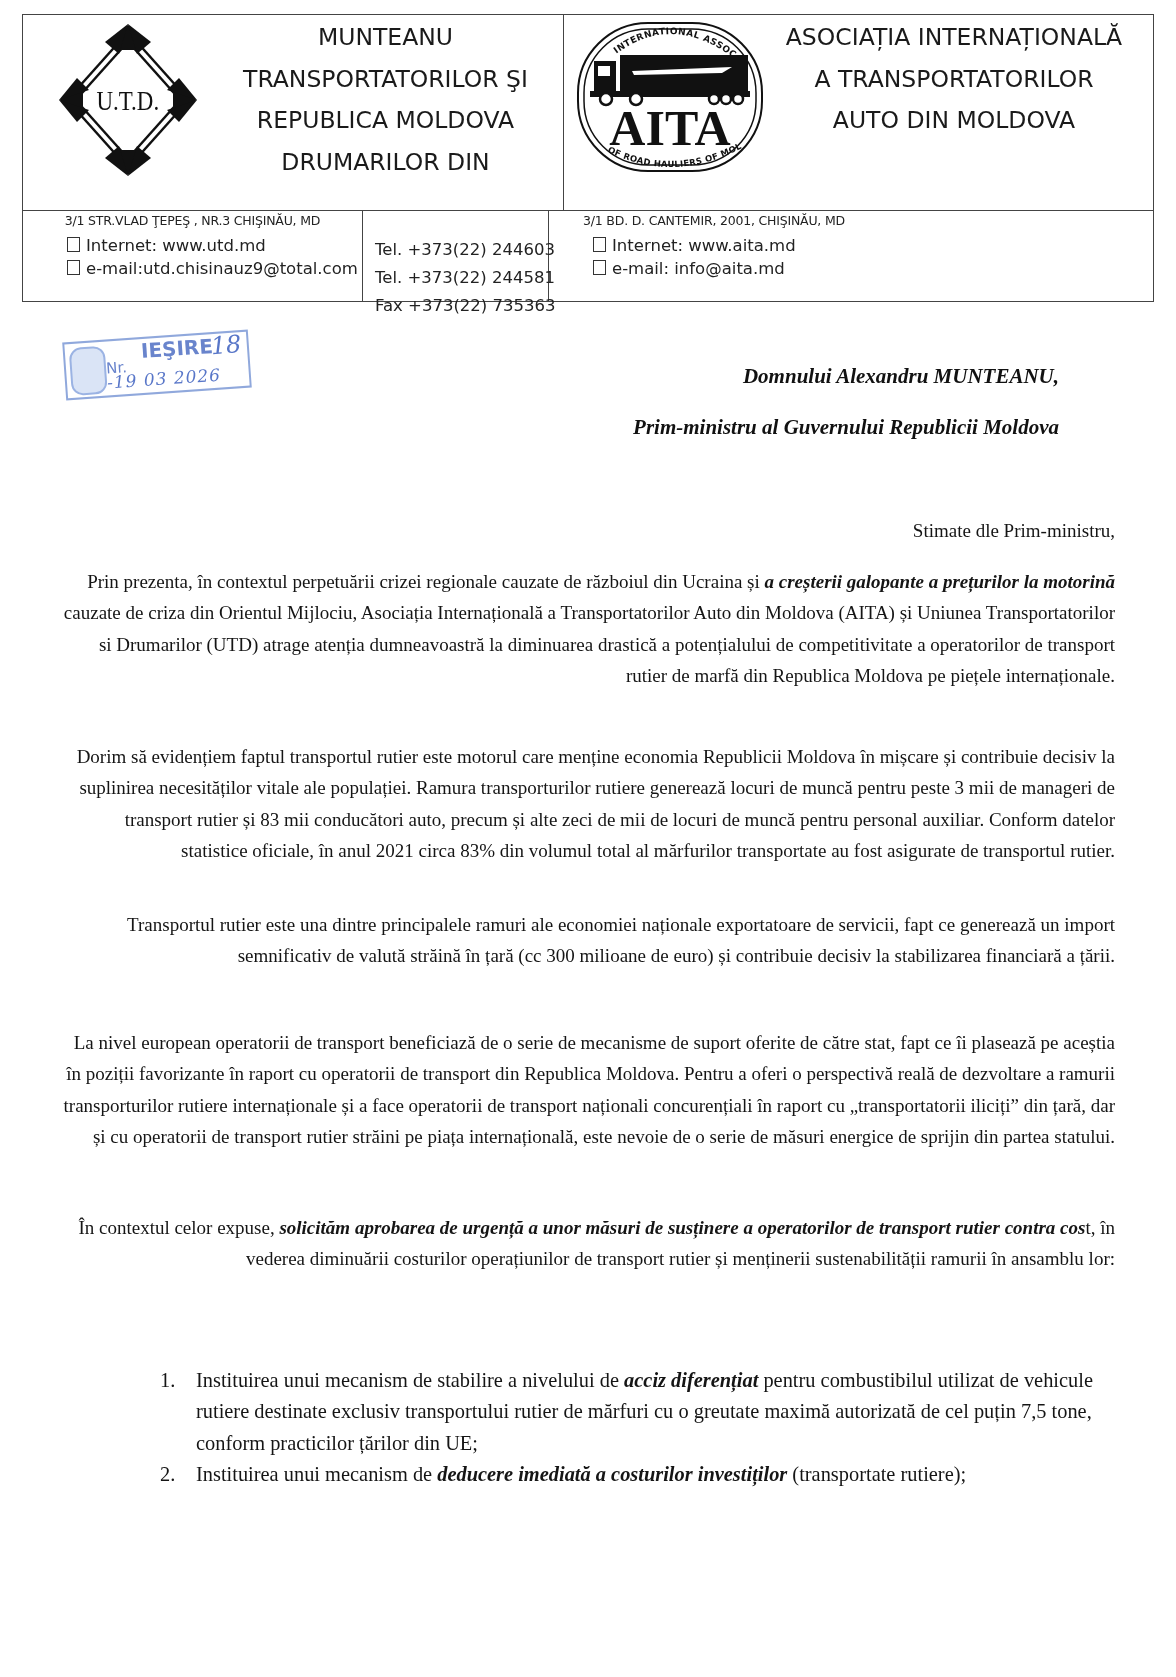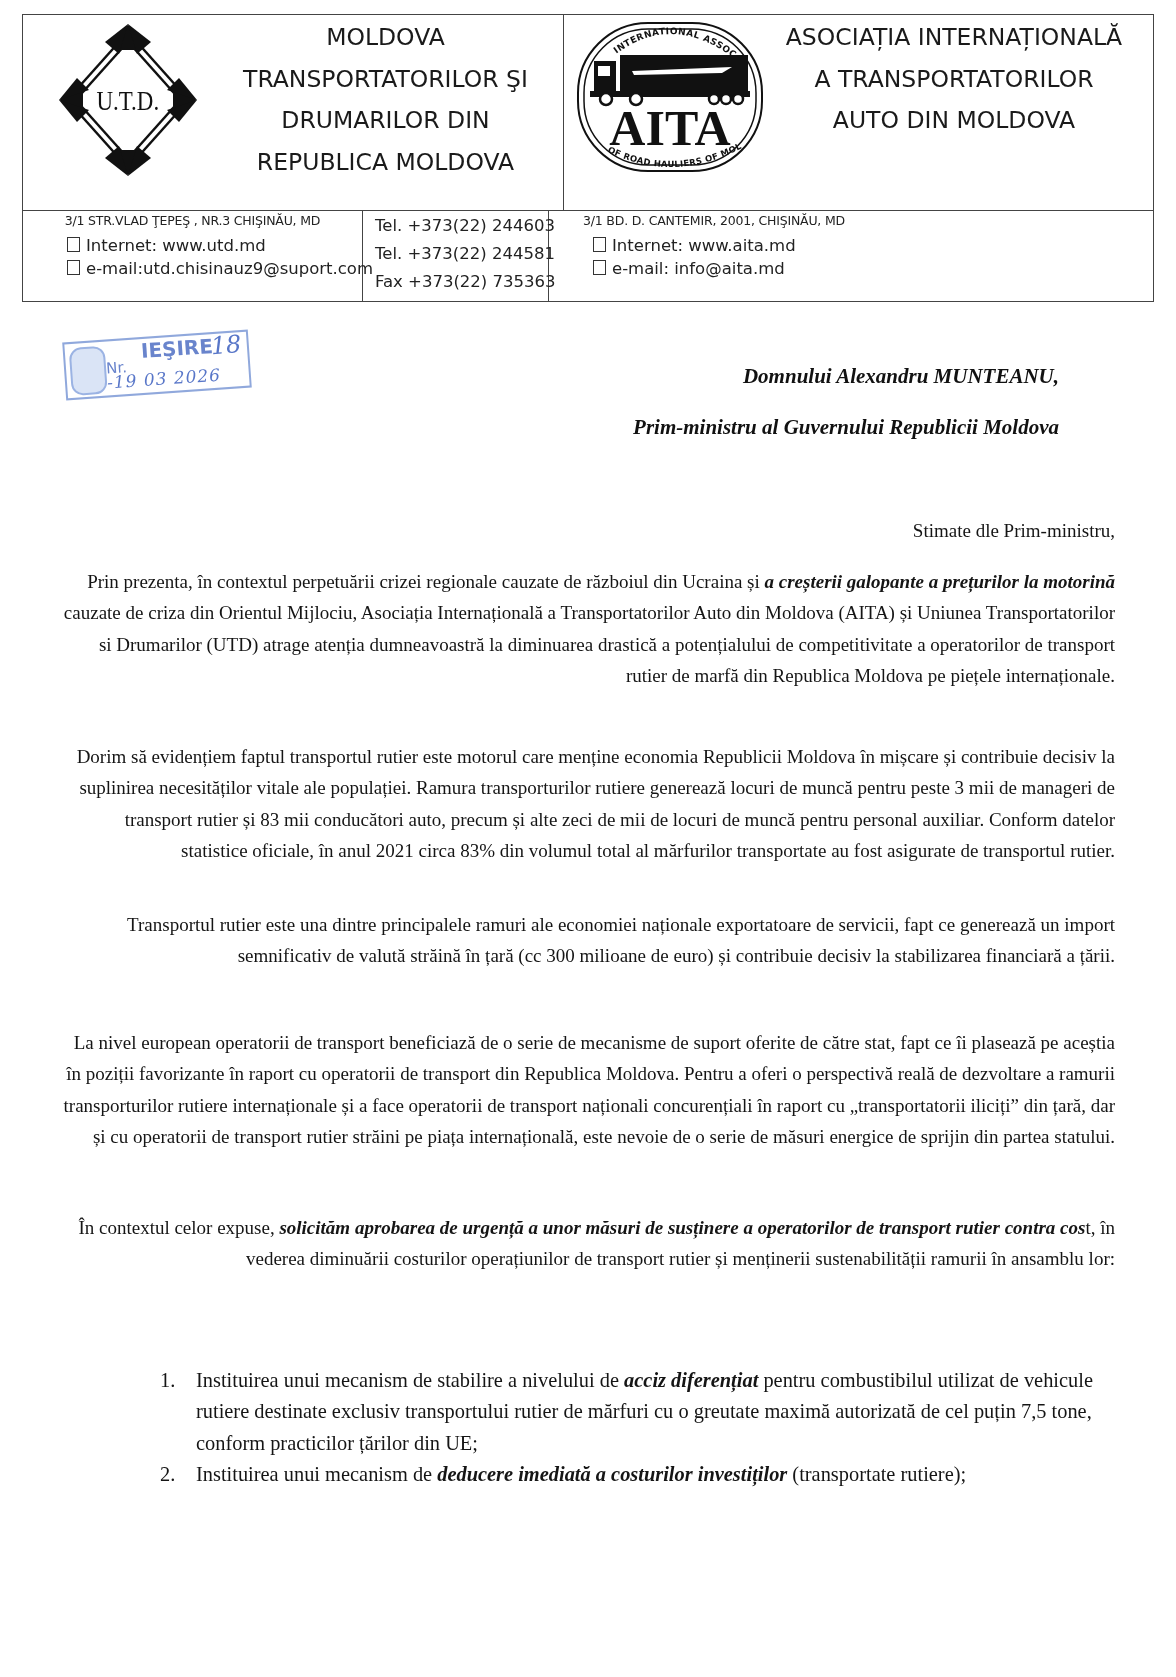--- a/index.html
+++ b/index.html
@@ -21,21 +21,21 @@
   .cell { position: relative; border-right: 1.5px solid #444; text-decoration: underline; }
   .cell:last-child { border-right: none; }
   .c1 { width: 339px; }
   .c2 { width: 185px; }
   .c3 { width: 330px; }
   .c4 { flex: 1; }
   .addr { position: absolute; top: 2px; left: 0; right: 0; text-align: center; font-size: 12.5px; color: #222;
           font-family: "DejaVu Sans", sans-serif; letter-spacing: -0.2px; }
   .cline { position: absolute; left: 12px; font-size: 16.5px; color: #222; font-family: "DejaVu Sans", sans-serif; white-space: nowrap; padding-left: 32px; }
   .box { display: inline-block; width: 11px; height: 13px; border: 1px solid #333; margin-right: 6px; vertical-align: -1px; }
-  .phone { position: absolute; font-size: 16.5px; color: #222; font-family: "DejaVu Sans", sans-serif; white-space: nowrap; }
+  .phone { position: absolute; font-size: 16.5px; color: #222; font-family: "DejaVu Sans", sans-serif; white-space: nowrap; margin-top: 24px; }
   .c2 .phone { left: 12px; }
   .c4 .phone { right: 10px; }
 
   
   .stamp { position: absolute; left: 64px; top: 336px; width: 182px; height: 54px; transform: rotate(-4deg);
            border: 2px solid #7d9ad6; color: #5a78c8; font-family: "DejaVu Sans", sans-serif; opacity: 0.85; }
   .stamp-emblem { position: absolute; left: 4px; top: 4px; width: 32px; height: 44px; border: 2px solid #8aa6df; border-radius: 12px; background: #d4e0f5; }
   .stamp-label { position: absolute; left: 76px; top: 0px; font-size: 20px; font-weight: bold; color: #4f6fc4; }
   .stamp-nr { position: absolute; left: 40px; top: 18px; font-size: 15px; color: #4f6fc4; }
   .stamp-num { position: absolute; left: 146px; top: -2px; font-size: 24px; font-style: italic; font-family: "DejaVu Serif", serif; color: #3c5fbf; }
@@ -91,24 +91,24 @@
           <polygon points="6,80 30,66 30,94"></polygon>
           <polygon points="6,80 24,58 36,70"></polygon>
           <polygon points="6,80 24,102 36,90"></polygon>
           <polygon points="144,80 120,66 120,94"></polygon>
           <polygon points="144,80 126,58 114,70"></polygon>
           <polygon points="144,80 126,102 114,90"></polygon>
         </g>
         <text x="75" y="90" text-anchor="middle" font-family="Liberation Serif, serif" font-size="27" fill="#111" transform="scale(0.85,1) translate(13,0)">U.T.D.</text>
       </svg>
       <div class="utd-name">
-        <div>MOLDOVA</div>
+        <div>MUNTEANU</div>
         <div>TRANSPORTATORILOR ŞI</div>
+        <div>REPUBLICA MOLDOVA</div>
         <div>DRUMARILOR DIN</div>
-        <div>REPUBLICA MOLDOVA</div>
       </div>
     </div>
     <div class="lh-right">
       <svg class="aita-logo" viewBox="0 0 196 160">
         <rect x="6" y="6" width="184" height="148" rx="70" ry="70" fill="none" stroke="#111" stroke-width="2"></rect>
         <rect x="12" y="12" width="172" height="136" rx="64" ry="64" fill="none" stroke="#111" stroke-width="1.5"></rect>
         <path id="aitaTop" d="M 40 40 Q 98 -6 160 40" fill="none"></path>
         <text font-family="DejaVu Sans, sans-serif" font-size="9" font-weight="bold" fill="#111" letter-spacing="0.5">
           <textPath href="#aitaTop" startOffset="4%">INTERNATIONAL ASSOCIATION</textPath>
         </text>
@@ -133,21 +133,21 @@
         <div>ASOCIAȚIA INTERNAȚIONALĂ</div>
         <div>A TRANSPORTATORILOR</div>
         <div>AUTO DIN MOLDOVA</div>
       </div>
     </div>
   </div>
   <div class="lh-bot">
     <div class="cell c1">
       <div class="addr">3/1 STR.VLAD ŢEPEŞ , NR.3 CHIŞINĂU, MD</div>
       <div class="cline" style="top:25px"><span class="box"></span><span>Internet: www.utd.md</span></div>
-      <div class="cline" style="top:48px"><span class="box"></span><span>e-mail:utd.chisinauz9@suport.com</span></div>
+      <div class="cline" style="top:48px"><span class="box"></span><span>e-mail:utd.chisinauz9@total.com</span></div>
     </div>
     <div class="cell c2">
       <div class="phone" style="top:5px">Tel. +373(22) 244603</div>
       <div class="phone" style="top:33px">Tel. +373(22) 244581</div>
       <div class="phone" style="top:61px">Fax +373(22) 735363</div>
     </div>
     <div class="cell c3">
       <div class="addr">3/1 BD. D. CANTEMIR, 2001, CHIŞINĂU, MD</div>
       <div class="cline" style="top:25px"><span class="box"></span><span>Internet: www.aita.md</span></div>
       <div class="cline" style="top:48px"><span class="box"></span><span>e-mail: info@aita.md</span></div>

